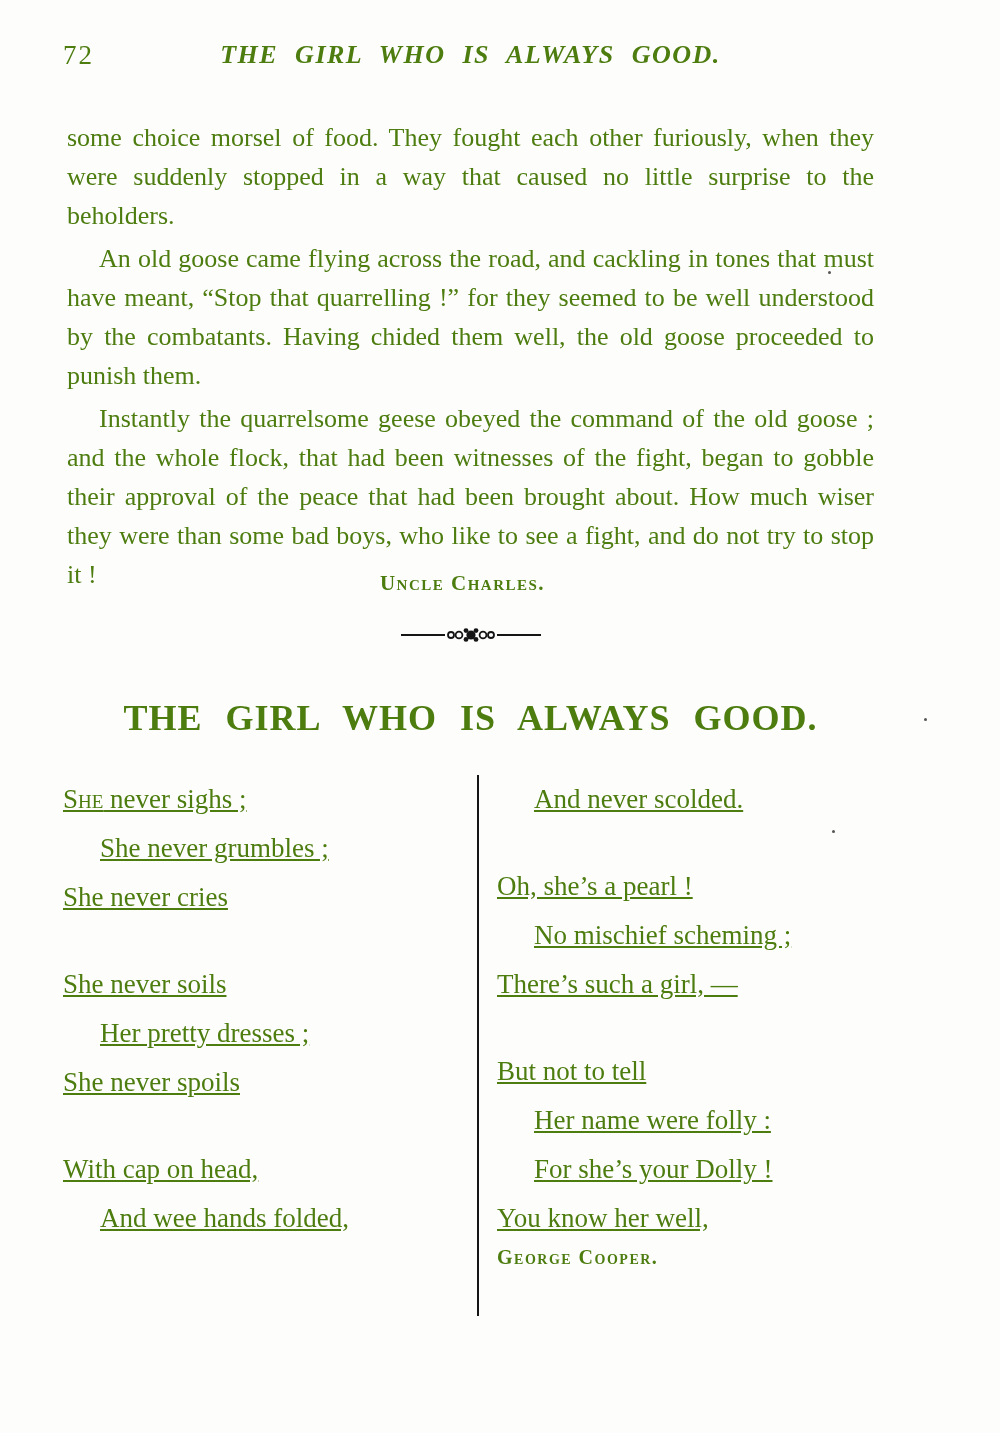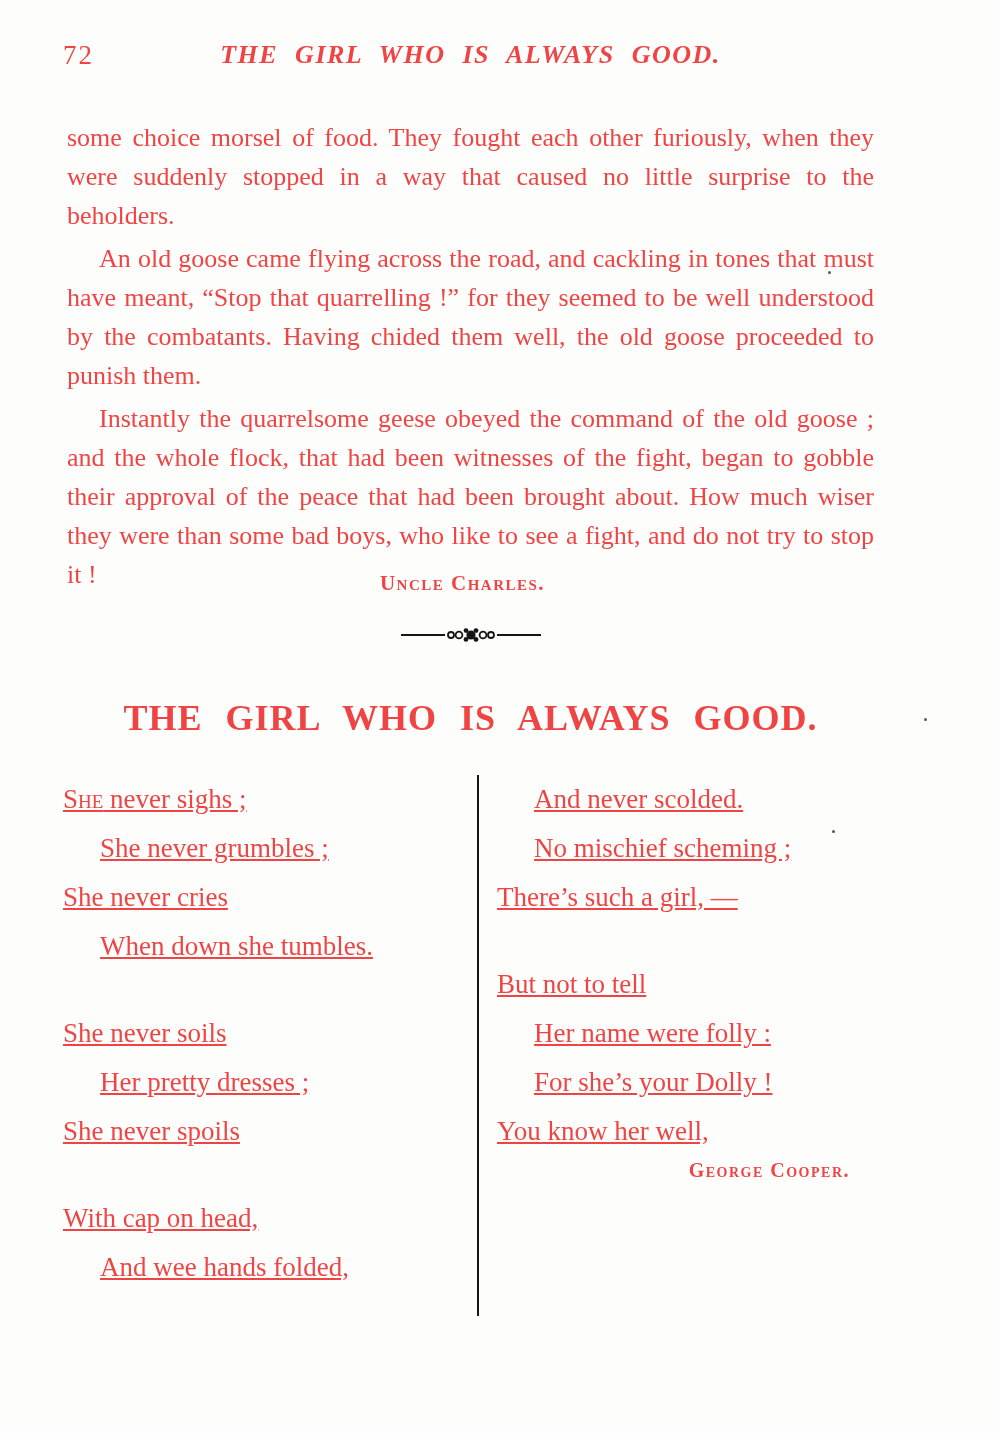--- a/index.html
+++ b/index.html
@@ -2,21 +2,21 @@
 <html><head>
 <meta charset="utf-8">
 <style>
   html, body { margin: 0; padding: 0; background: #ffffff; }
   .page {
     position: relative;
     width: 1000px;
     height: 1433px;
     background: #fdfdfc;
     font-family: "Liberation Serif", "DejaVu Serif", serif;
-    color: #ef4444;
+    color: #4d7c0f;
     overflow: hidden;
   }
   .content {
     position: absolute;
     left: 63px;
     top: 0;
     width: 815px;
   }
   
   .running-head {
@@ -89,21 +89,21 @@
   }
   .pline {
     line-height: 49px;
     white-space: nowrap;
     text-decoration: underline;
   }
   .pline.indent { padding-left: 37px; }
   .pline.stanza { margin-top: 38px; }
   .smallcaps { font-variant: small-caps; }
   .sig-poem {
-    text-align: right;
+    text-align: left;
     padding-right: 28px;
     margin-top: 1px;
     font-weight: bold;
     font-variant: small-caps;
     font-size: 20px;
     letter-spacing: 1.5px;
     line-height: 26px;
   }
   
   .speck { position: absolute; background: #555; border-radius: 50%; }
@@ -143,32 +143,32 @@
     </div>
 
     <h1 class="poem-title">THE GIRL WHO IS ALWAYS GOOD.</h1>
 
     <section class="poem">
 
       <div class="pcol pcol-left">
         <div class="pline"><span class="smallcaps">She</span><span> never sighs ;</span></div>
         <div class="pline indent">She never grumbles ;</div>
         <div class="pline">She never cries</div>
-        <div class="pline indent">When down she tumbles.</div>
         <div class="pline stanza">She never soils</div>
         <div class="pline indent">Her pretty dresses ;</div>
         <div class="pline">She never spoils</div>
         <div class="pline stanza">With cap on head,</div>
         <div class="pline indent">And wee hands folded,</div>
       </div>
 
       <div class="col-rule"></div>
 
       <div class="pcol pcol-right">
         <div class="pline indent">And never scolded.</div>
+        <div class="pline stanza">Oh, she’s a pearl !</div>
         <div class="pline indent">No mischief scheming ;</div>
         <div class="pline">There’s such a girl, —</div>
         <div class="pline stanza">But not to tell</div>
         <div class="pline indent">Her name were folly :</div>
         <div class="pline indent">For she’s your Dolly !</div>
         <div class="pline">You know her well,</div>
         <div class="sig-poem">George Cooper.</div>
       </div>
 
     </section>

